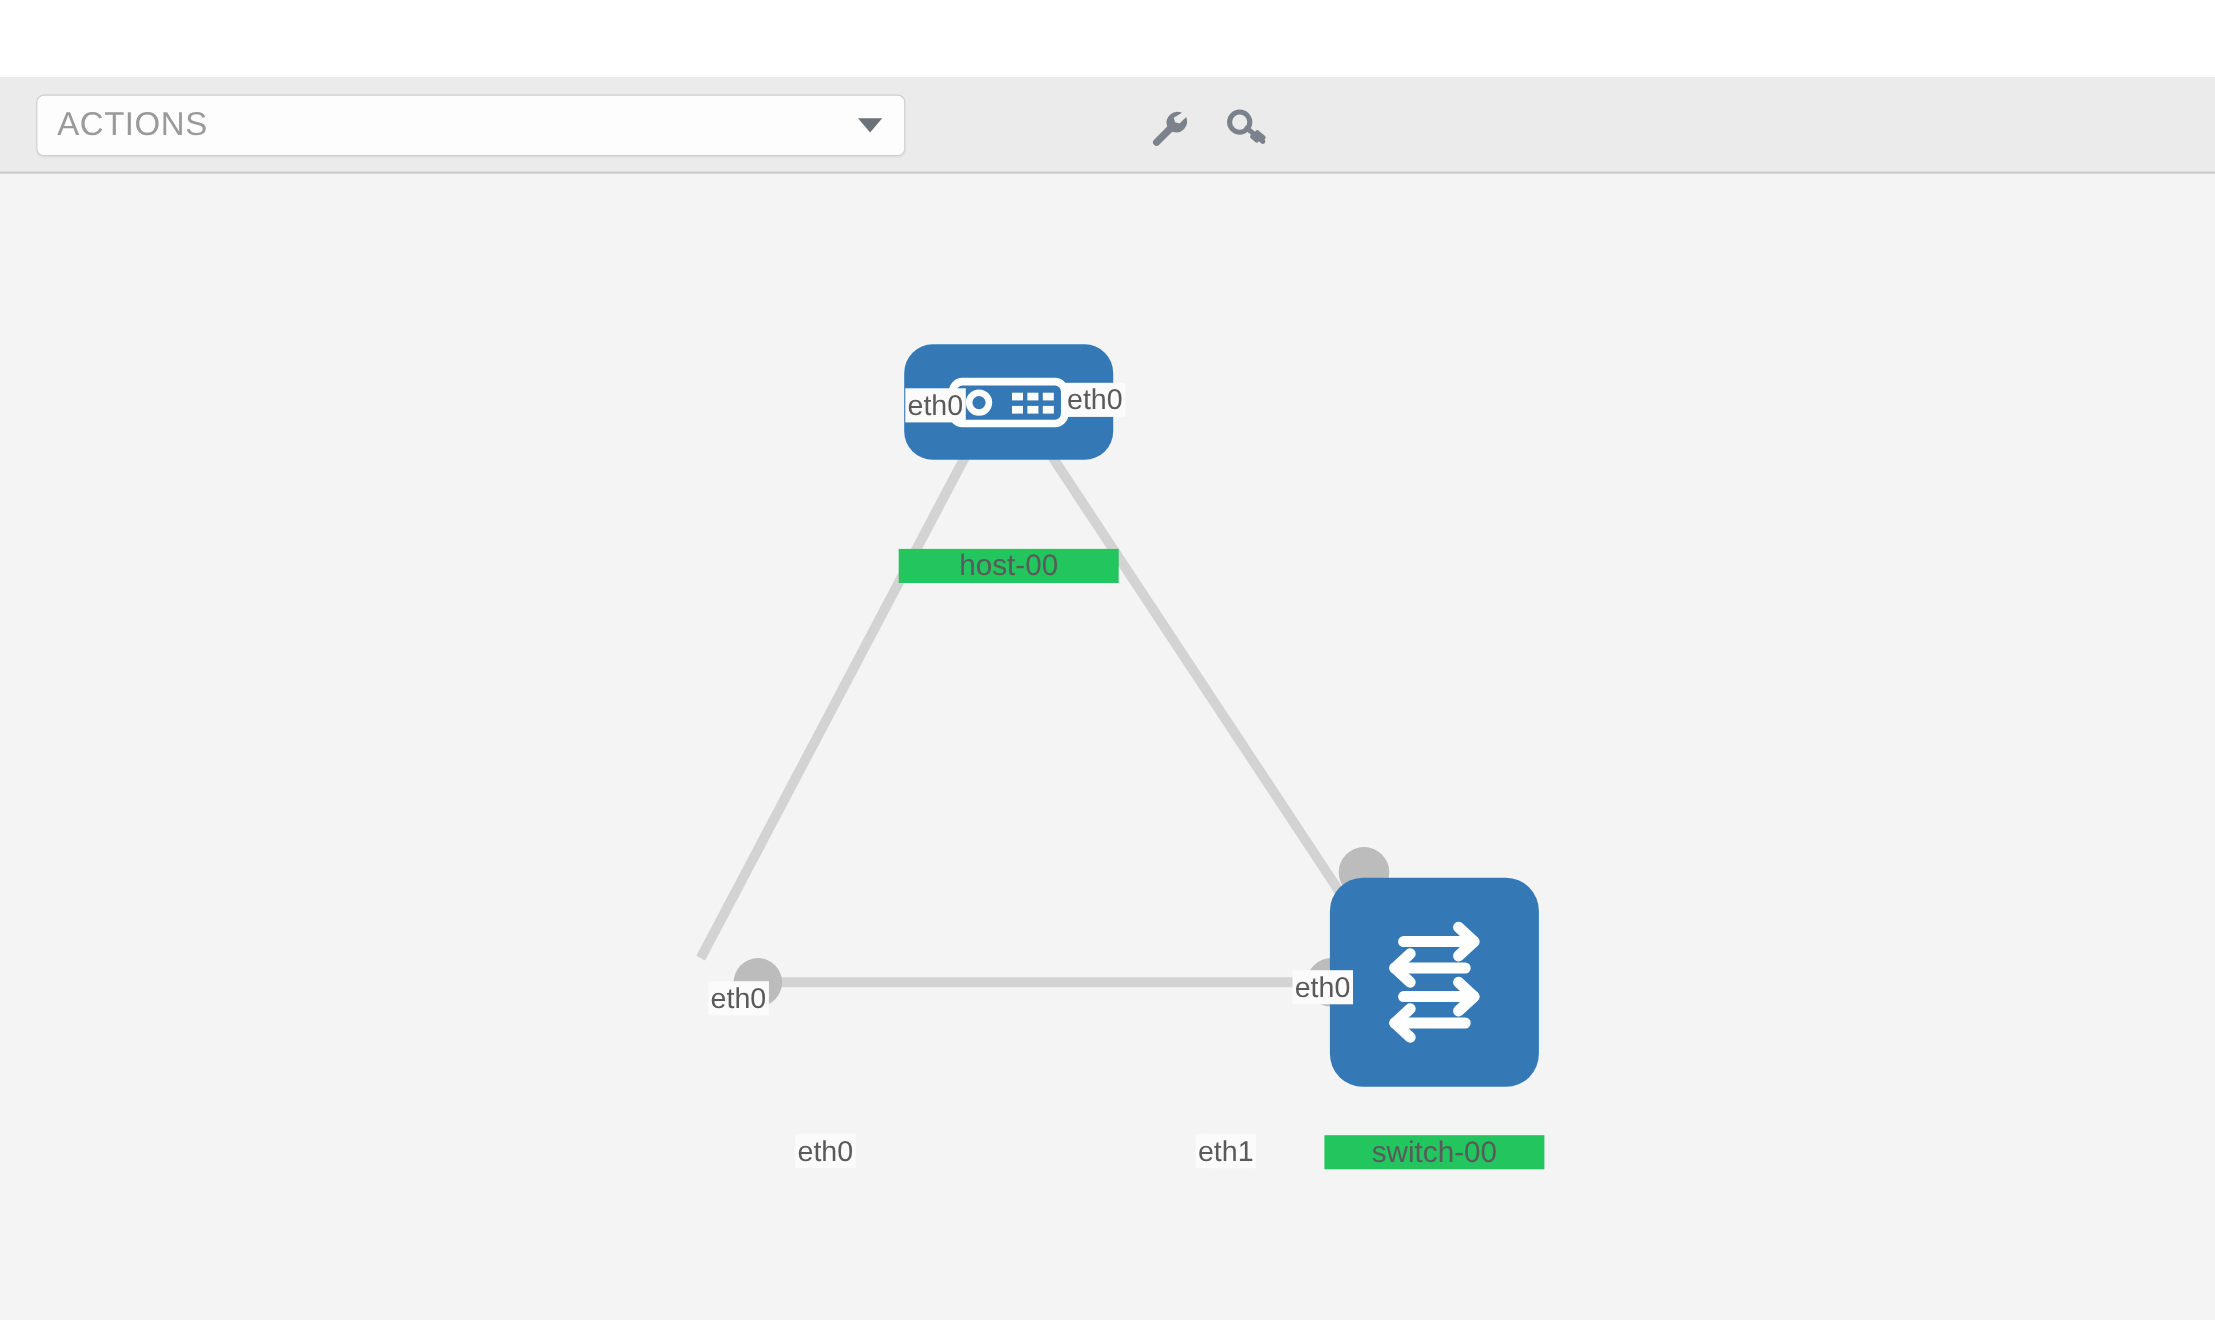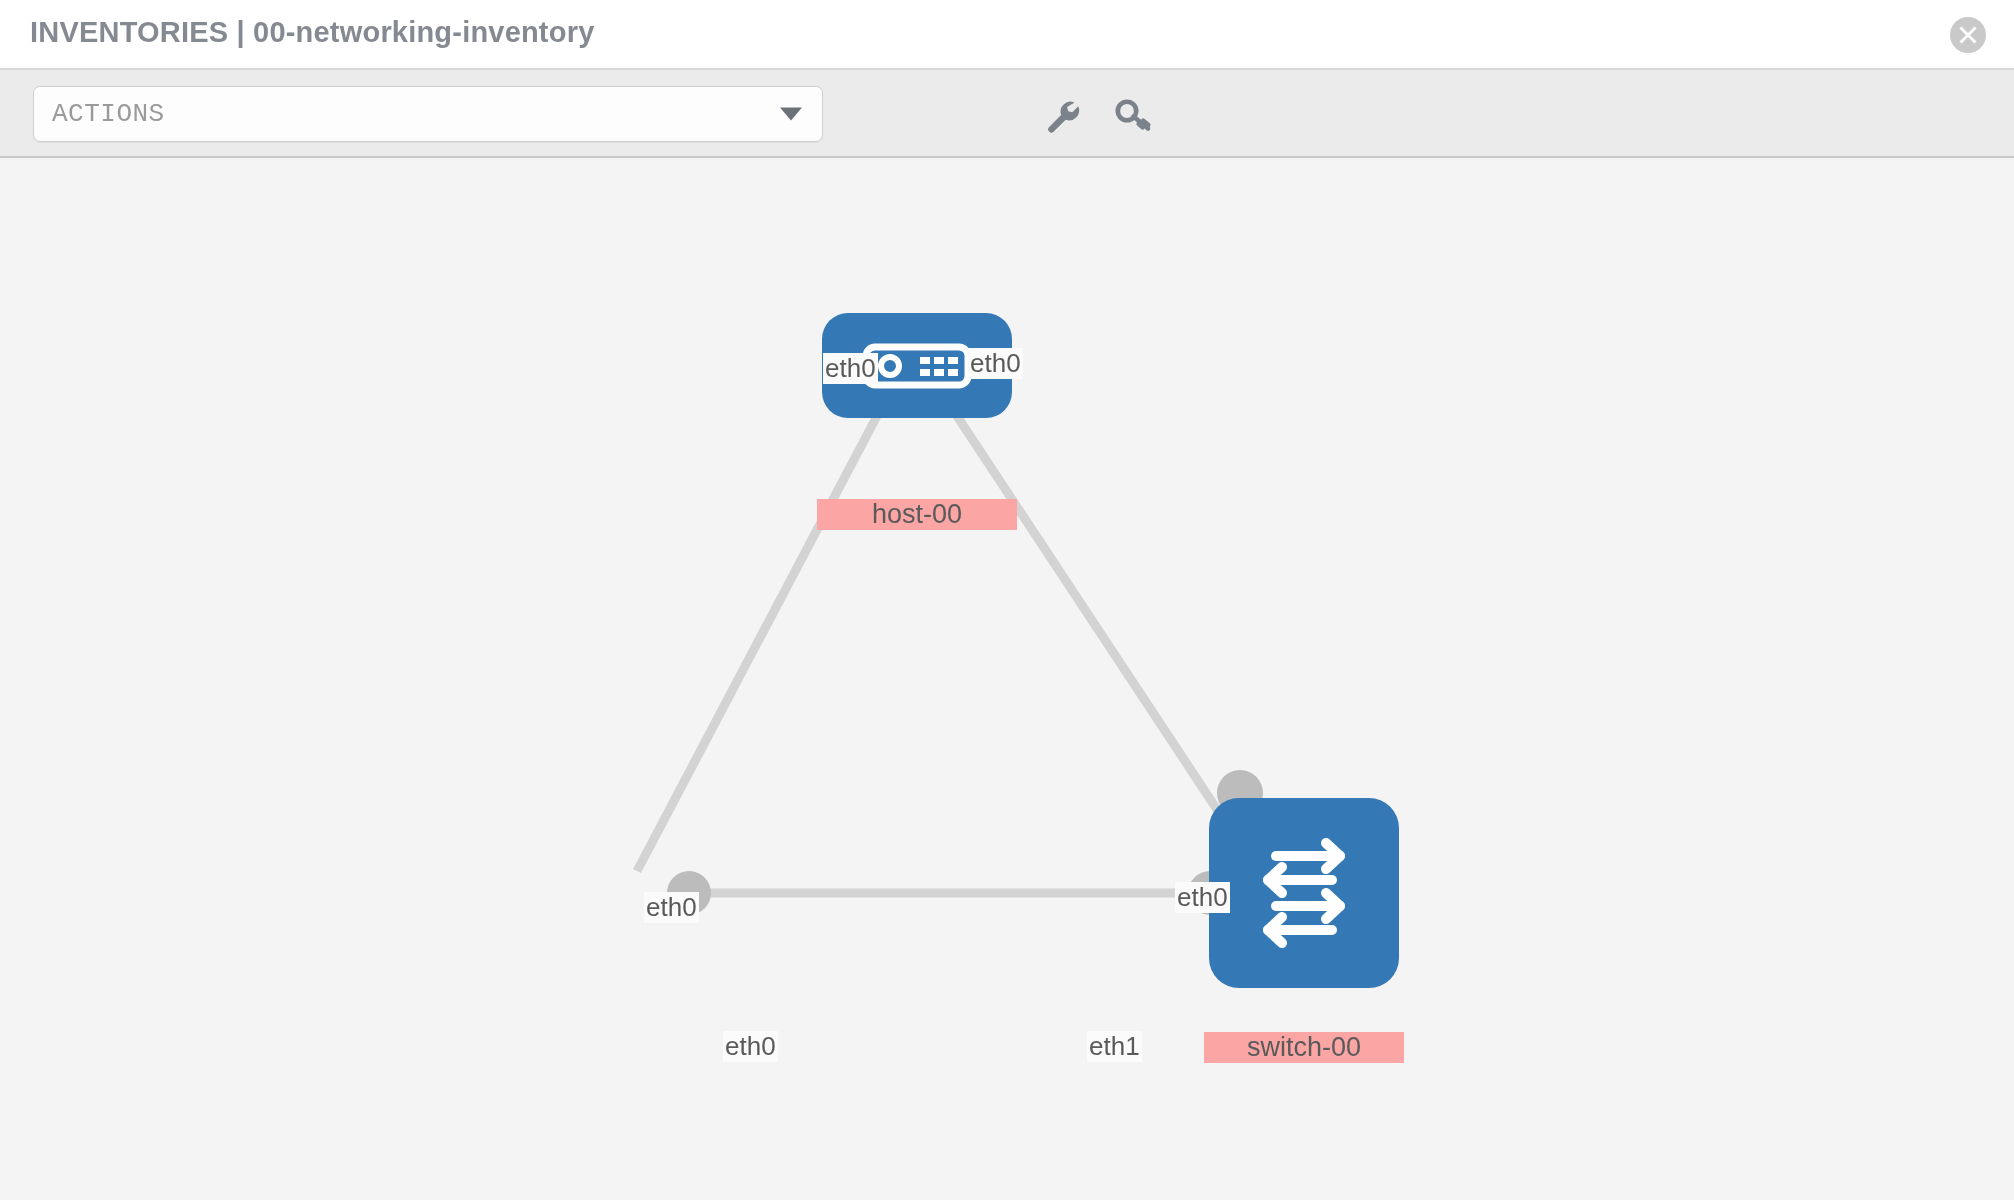--- a/index.html
+++ b/index.html
@@ -63,25 +63,24 @@
     border: 1px solid #cfcfcf;
     border-radius: 7px;
     box-shadow: 0 1px 1px rgba(0,0,0,0.04);
     cursor: pointer;
   }
   .select-box .sel-label {
     position: absolute;
     left: 18px;
     top: 50%;
     transform: translateY(-50%);
-    font-size: 26px;
+    font-size: 30px;
     color: #9a9a9a;
     letter-spacing: 0.5px;
     white-space: nowrap;
-    font-family: Liberation Mono, monospace;
   }
   .caret {
     position: absolute;
     right: 20px;
     top: 50%;
     transform: translateY(-50%);
     width: 0; height: 0;
     border-left: 11px solid transparent;
     border-right: 11px solid transparent;
     border-top: 13px solid #6b7178;
@@ -122,21 +121,21 @@
     position: absolute;
     background: #3479b5;
     display: flex;
     align-items: center;
     justify-content: center;
   }
   .node-label {
     position: absolute;
     font-size: 27px;
     color: #5a5a5a;
-    background: #fca5a5;
+    background: #22c55e;
     white-space: nowrap;
     text-align: center;
     padding: 0 3px;
   }
 
   
   #node-host { left: 822px; top: 155px; width: 190px; height: 230px; }
   #node-host .node-shape {
     left: 0; top: 0; width: 190px; height: 105px;
     border-radius: 26px;
@@ -176,28 +175,20 @@
     white-space: nowrap;
     padding: 0 2px;
     cursor: default;
   }
 </style>
 </head>
 <body>
 
 <div id="app">
 
-  <div class="header">
-    <div class="header-title">INVENTORIES | 00-networking-inventory</div>
-    <div class="close-btn">
-      <svg width="36" height="36" viewBox="0 0 36 36">
-        <path d="M11.5 9.5 L18 16 L24.5 9.5 L26.5 11.5 L20 18 L26.5 24.5 L24.5 26.5 L18 20 L11.5 26.5 L9.5 24.5 L16 18 L9.5 11.5 Z" fill="#ffffff"></path>
-      </svg>
-    </div>
-  </div>
 
   <div class="toolbar">
 
     <div class="select-box" id="actions-select">
       <span class="sel-label">ACTIONS</span>
       <span class="caret"></span>
     </div>
 
     <div class="tool-icon" id="wrench-btn">
       <svg width="44" height="36" viewBox="0 0 44 36">

